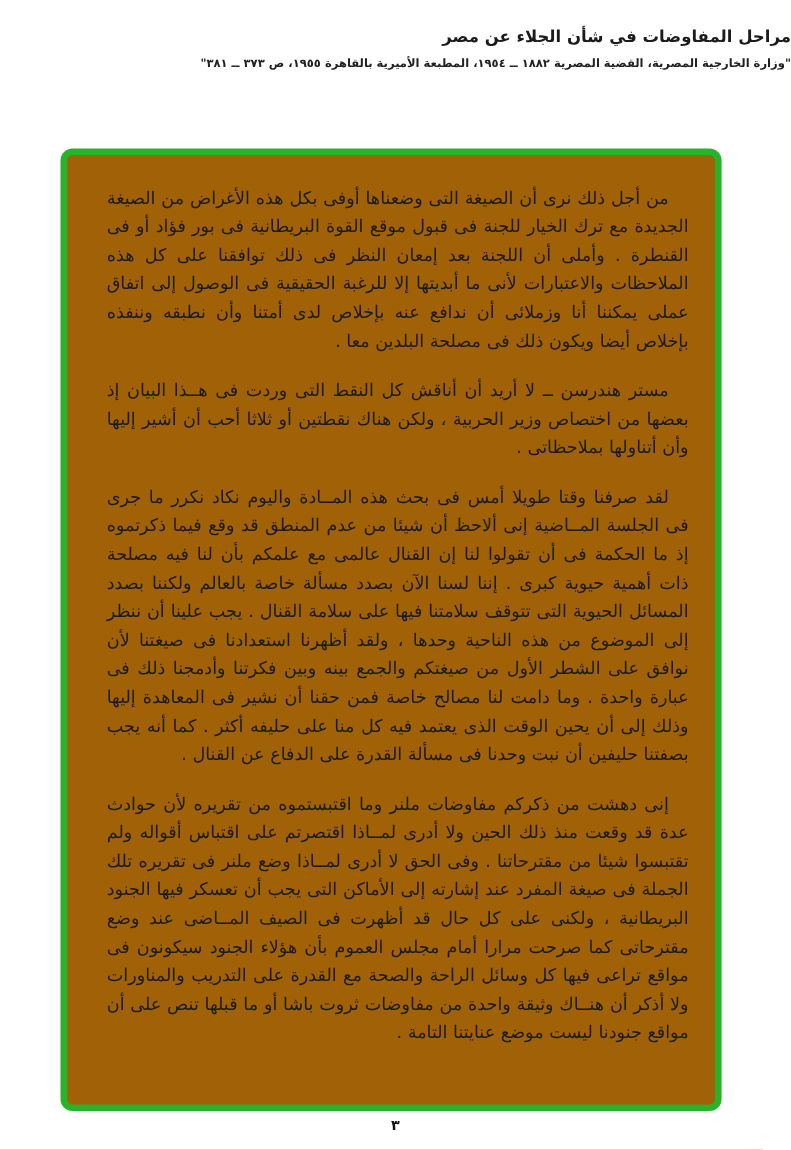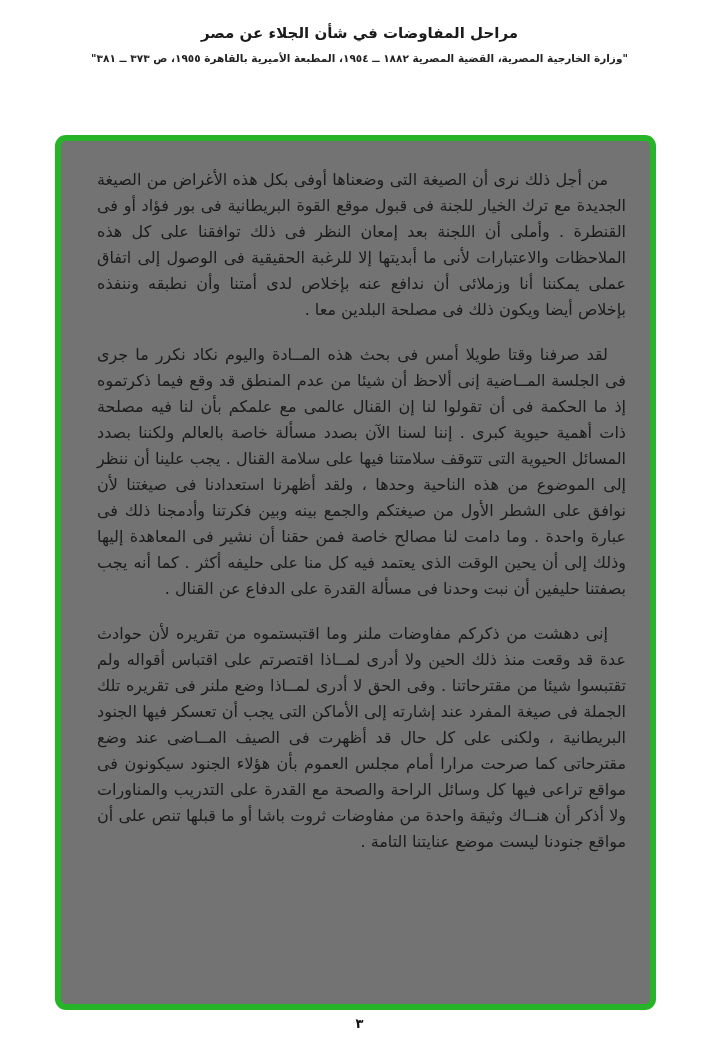--- a/index.html
+++ b/index.html
@@ -11,21 +11,21 @@
     overflow: hidden;
     font-family: "DejaVu Sans", sans-serif;
     color: #1b1b1b;
     direction: rtl;
   }
   .page-header {
     position: absolute;
     top: 24px;
     left: 0;
     width: 719px;
-    text-align: center;
+    text-align: right;
   }
   .doc-title {
     font-size: 15px;
     font-weight: bold;
     letter-spacing: 0.2px;
     white-space: nowrap;
   }
   .doc-subtitle {
     margin-top: 17px;
     font-size: 14.5px;
@@ -40,21 +40,21 @@
     white-space: nowrap;
   }
   .content-frame {
     position: absolute;
     left: 55px;
     top: 135px;
     width: 601px;
     height: 875px;
     border: 6px solid #28b428;
     border-radius: 11px;
-    background: #737373;
+    background: #a16207;
     padding: 26px 24px 0 36px;
   }
   .content-frame p {
     direction: rtl;
     text-align: justify;
     font-size: 16px;
     line-height: 26px;
     text-indent: 18px;
     margin-bottom: 19px;
     color: #1b1b1b;
@@ -73,17 +73,18 @@
 </head>
 <body>
 
 <header class="page-header">
   <div class="doc-title">مراحل المفاوضات في شأن الجلاء عن مصر</div>
   <div class="doc-source">"وزارة الخارجية المصرية، القضية المصرية ١٨٨٢ ــ ١٩٥٤، المطبعة الأميرية بالقاهرة ١٩٥٥، ص ٣٧٣ ــ ٣٨١"</div>
 </header>
 
 <section class="content-frame">
   <p>من أجل ذلك نرى أن الصيغة التى وضعناها أوفى بكل هذه الأغراض من الصيغة الجديدة مع ترك الخيار للجنة فى قبول موقع القوة البريطانية فى بور فؤاد أو فى القنطرة . وأملى أن اللجنة بعد إمعان النظر فى ذلك توافقنا على كل هذه الملاحظات والاعتبارات لأنى ما أبديتها إلا للرغبة الحقيقية فى الوصول إلى اتفاق عملى يمكننا أنا وزملائى أن ندافع عنه بإخلاص لدى أمتنا وأن نطبقه وننفذه بإخلاص أيضا ويكون ذلك فى مصلحة البلدين معا .</p>
+  <p>مستر هندرسن ــ لا أريد أن أناقش كل النقط التى وردت فى هــذا البيان إذ بعضها من اختصاص وزير الحربية ، ولكن هناك نقطتين أو ثلاثا أحب أن أشير إليها وأن أتناولها بملاحظاتى .</p>
   <p>لقد صرفنا وقتا طويلا أمس فى بحث هذه المــادة واليوم نكاد نكرر ما جرى فى الجلسة المــاضية إنى ألاحظ أن شيئا من عدم المنطق قد وقع فيما ذكرتموه إذ ما الحكمة فى أن تقولوا لنا إن القنال عالمى مع علمكم بأن لنا فيه مصلحة ذات أهمية حيوية كبرى . إننا لسنا الآن بصدد مسألة خاصة بالعالم ولكننا بصدد المسائل الحيوية التى تتوقف سلامتنا فيها على سلامة القنال . يجب علينا أن ننظر إلى الموضوع من هذه الناحية وحدها ، ولقد أظهرنا استعدادنا فى صيغتنا لأن نوافق على الشطر الأول من صيغتكم والجمع بينه وبين فكرتنا وأدمجنا ذلك فى عبارة واحدة . وما دامت لنا مصالح خاصة فمن حقنا أن نشير فى المعاهدة إليها وذلك إلى أن يحين الوقت الذى يعتمد فيه كل منا على حليفه أكثر . كما أنه يجب بصفتنا حليفين أن نبت وحدنا فى مسألة القدرة على الدفاع عن القنال .</p>
   <p>إنى دهشت من ذكركم مفاوضات ملنر وما اقتبستموه من تقريره لأن حوادث عدة قد وقعت منذ ذلك الحين ولا أدرى لمــاذا اقتصرتم على اقتباس أقواله ولم تقتبسوا شيئا من مقترحاتنا . وفى الحق لا أدرى لمــاذا وضع ملنر فى تقريره تلك الجملة فى صيغة المفرد عند إشارته إلى الأماكن التى يجب أن تعسكر فيها الجنود البريطانية ، ولكنى على كل حال قد أظهرت فى الصيف المــاضى عند وضع مقترحاتى كما صرحت مرارا أمام مجلس العموم بأن هؤلاء الجنود سيكونون فى مواقع تراعى فيها كل وسائل الراحة والصحة مع القدرة على التدريب والمناورات ولا أذكر أن هنــاك وثيقة واحدة من مفاوضات ثروت باشا أو ما قبلها تنص على أن مواقع جنودنا ليست موضع عنايتنا التامة .</p>
 </section>
 
 <div class="page-number">٣</div>
 
 </body></html>

